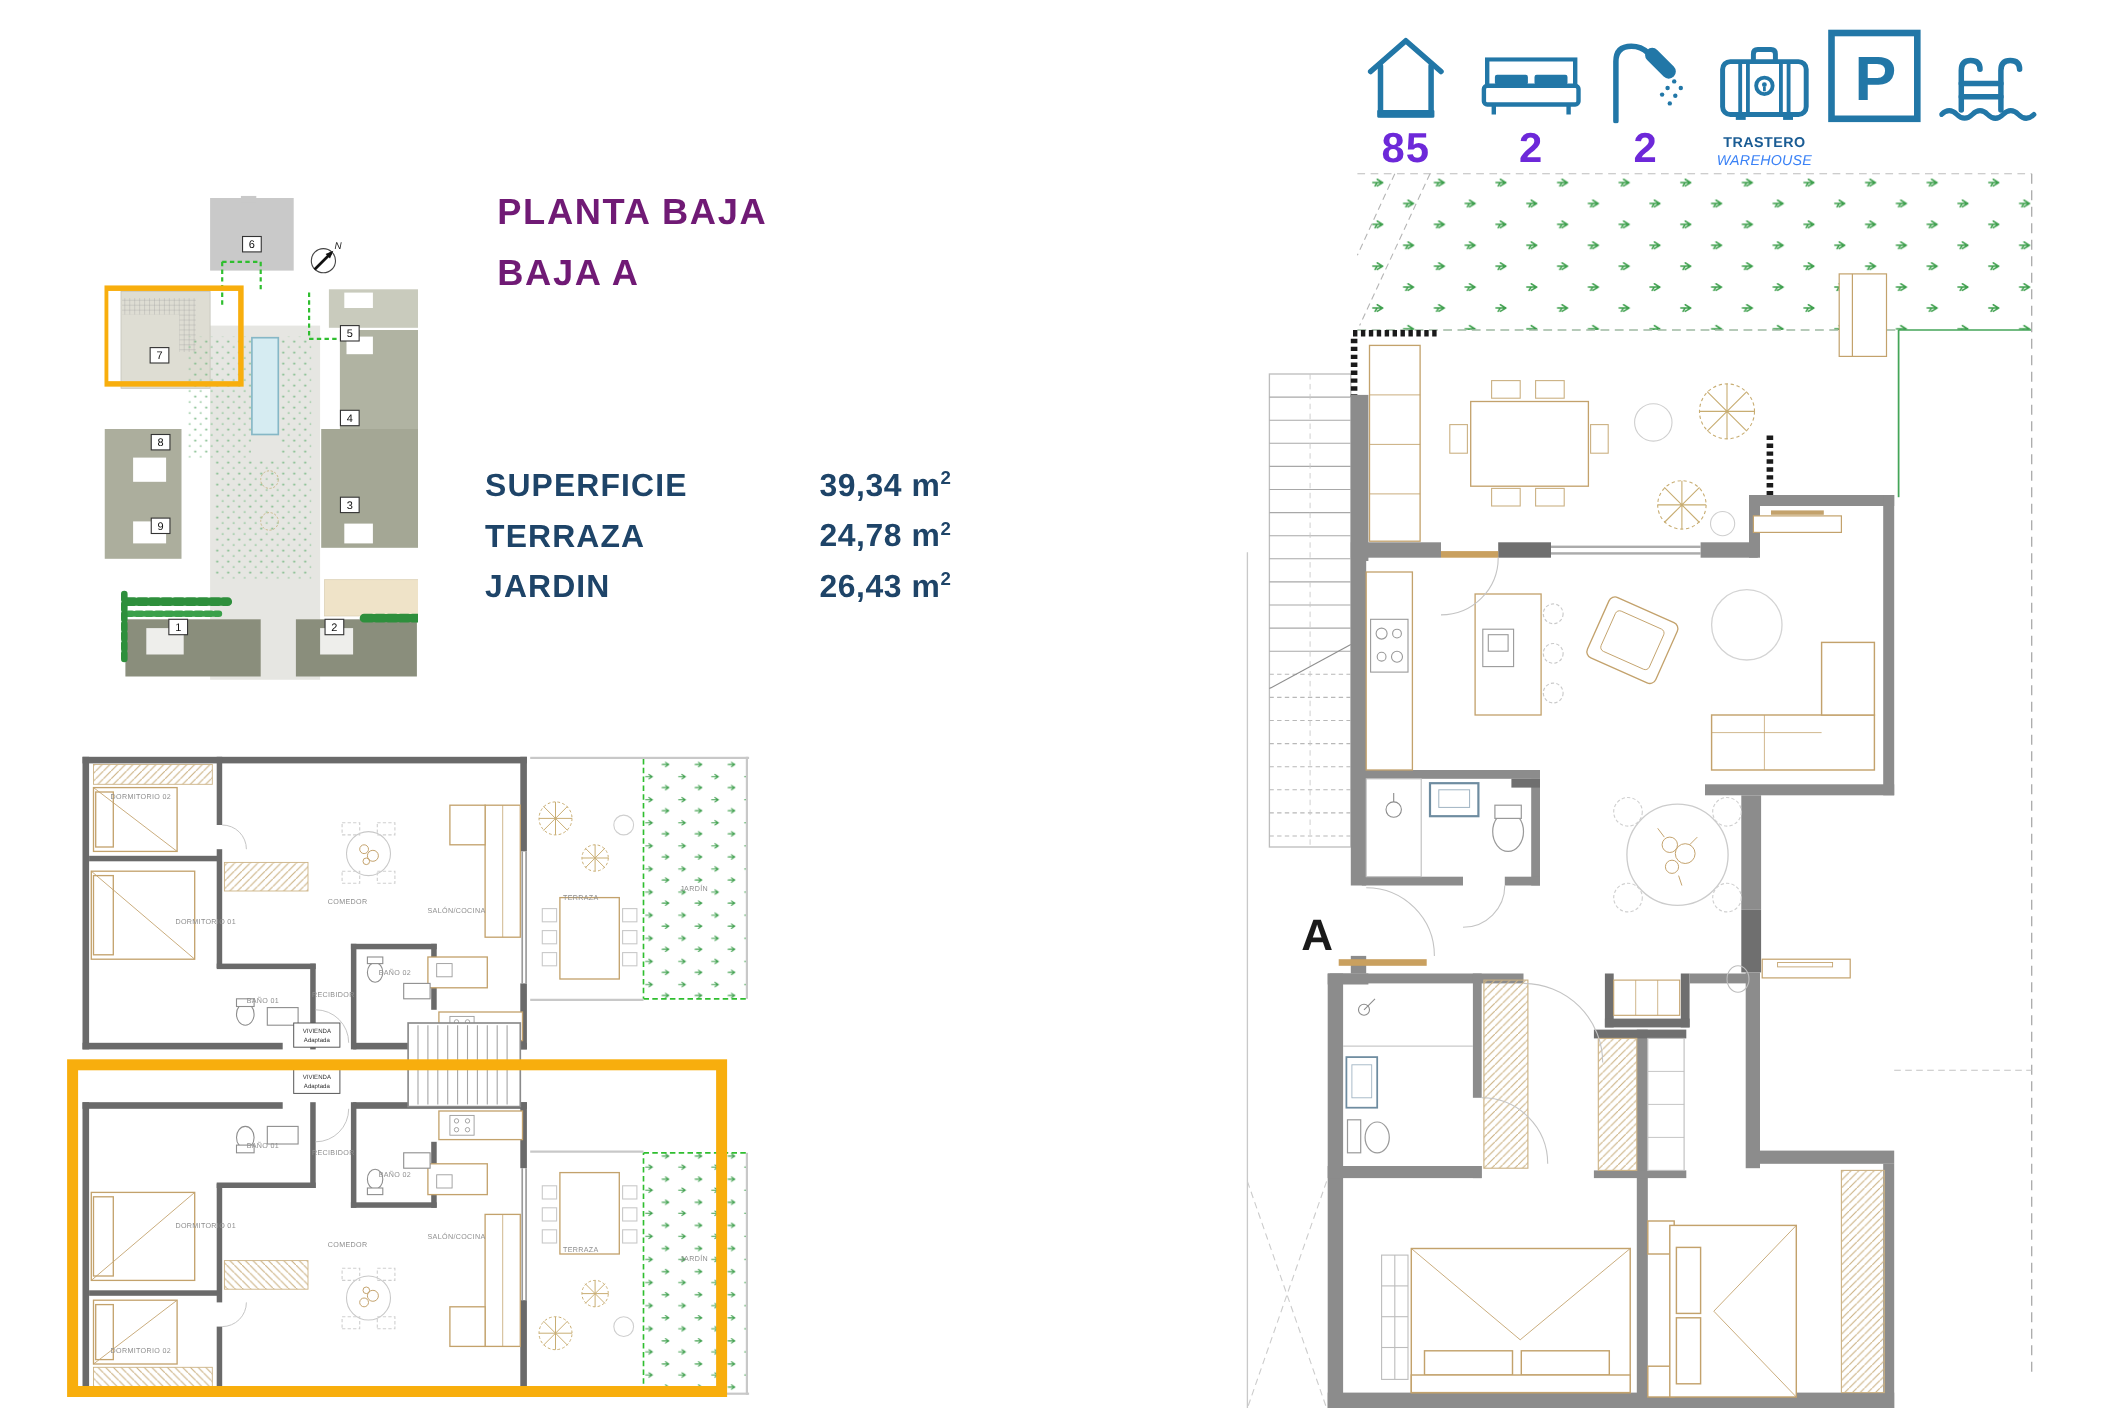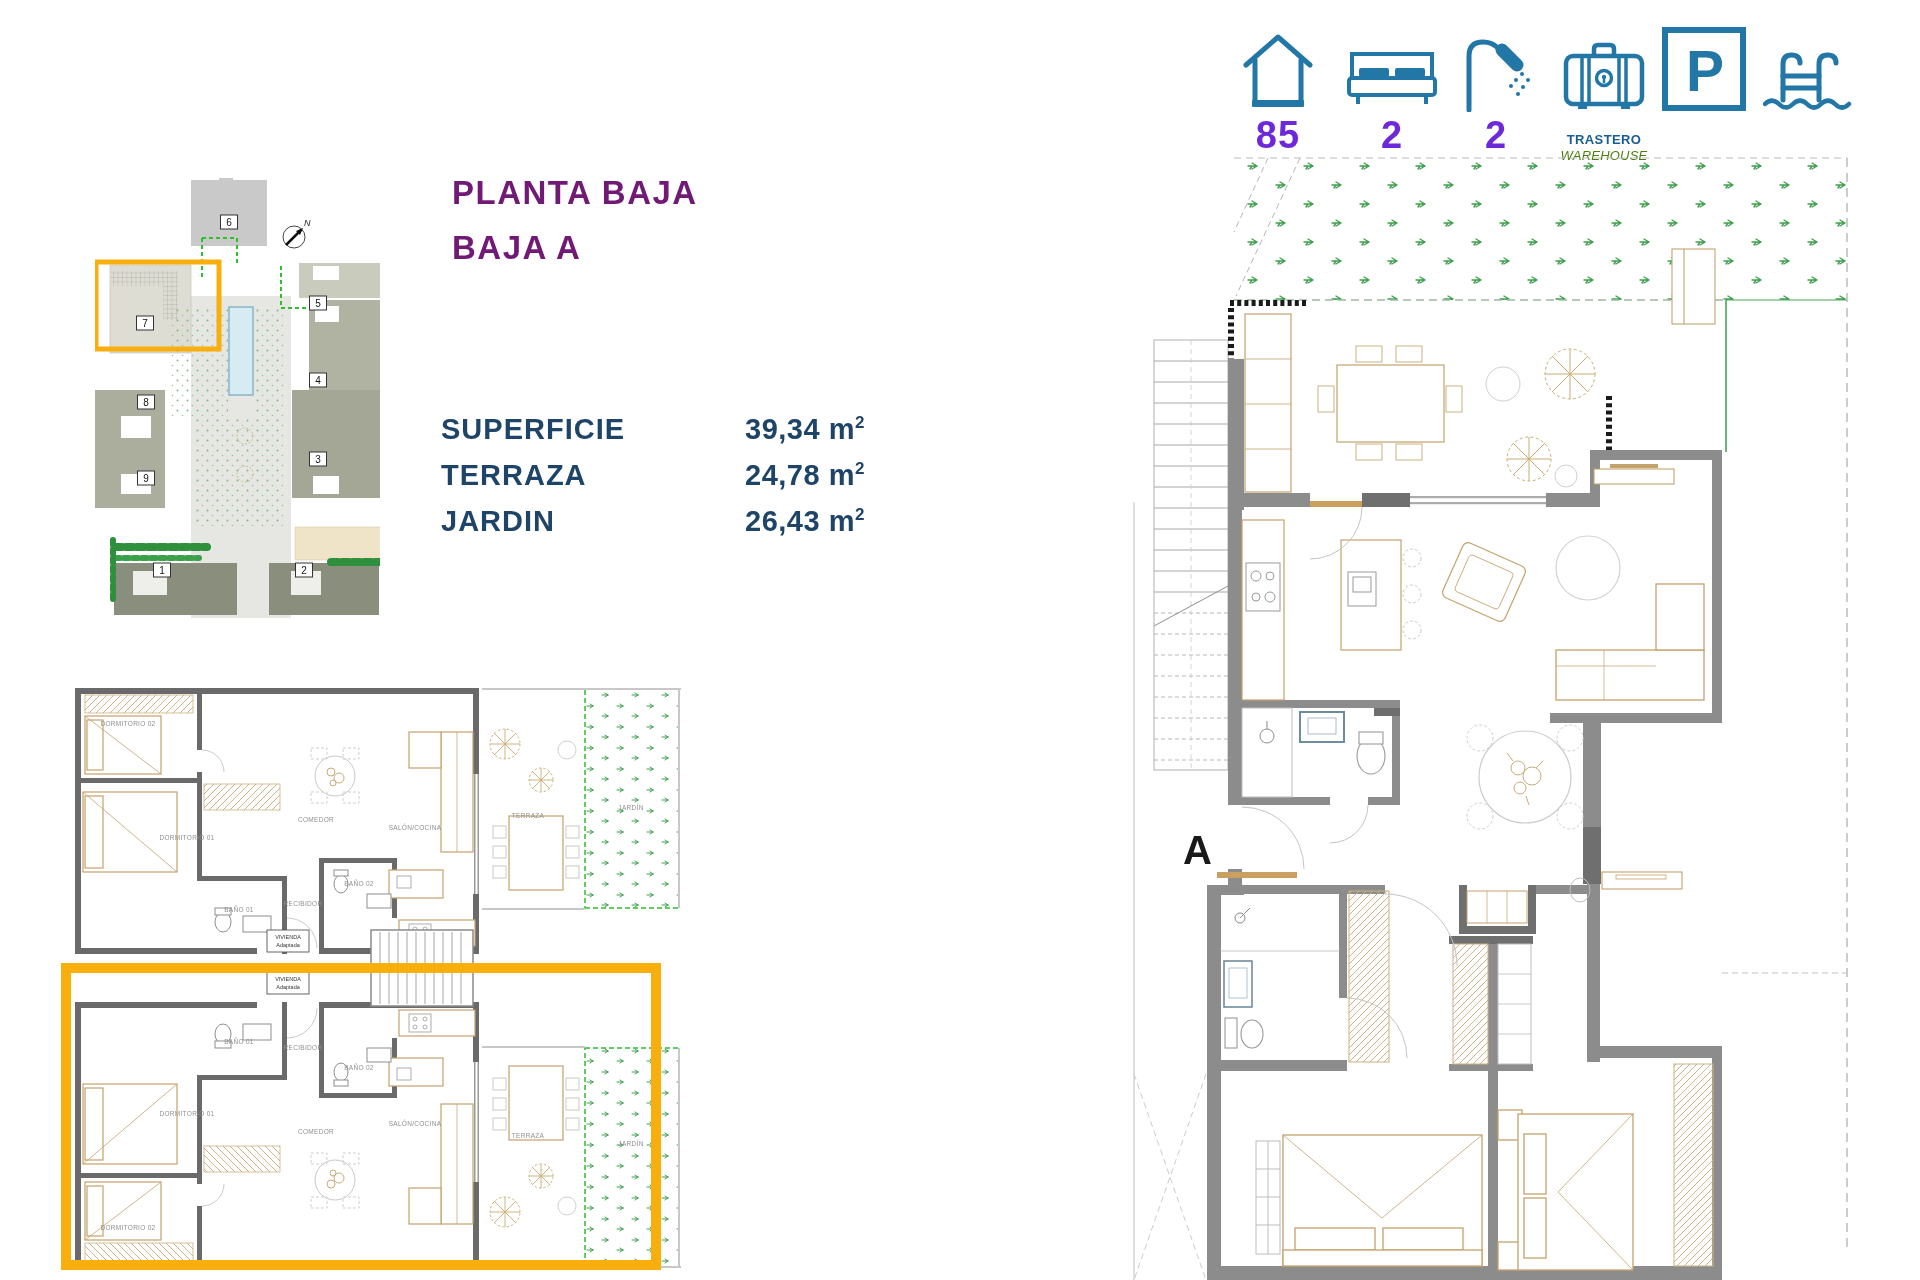--- a/index.html
+++ b/index.html
@@ -4,28 +4,28 @@
 <style>
 *{margin:0;padding:0;box-sizing:border-box}
 html,body{width:1920px;height:1280px;overflow:hidden;background:#fff;
   font-family:"Liberation Sans",sans-serif}
 .canvas{position:relative;width:1920px;height:1280px;background:#fff}
 .abs{position:absolute}
 
 .amen{position:absolute;top:28px;display:flex;flex-direction:column;align-items:center}
 .amen .ic{height:84px;display:flex;align-items:flex-end;justify-content:center}
 .amen .num{margin-top:4px;font-size:38px;font-weight:bold;color:#6d28d9;letter-spacing:1px;line-height:1}
-.amen .lab1{margin-top:20px;font-size:13px;font-weight:600;color:#1A5C94;letter-spacing:.4px;line-height:1.25}
-.amen .lab2{font-size:13px;font-style:italic;color:#4d7c0f;letter-spacing:.2px;line-height:1.25}
+.amen .lab1{margin-top:10px;font-size:13px;font-weight:600;color:#1A5C94;letter-spacing:.4px;line-height:1.25}
+.amen .lab2{font-size:13px;font-style:italic;color:#3b82f6;letter-spacing:.2px;line-height:1.25}
 
 .title{position:absolute;left:452px;top:176px;color:#701a75;font-weight:bold;
   font-size:33px;letter-spacing:1.5px;line-height:1}
 .title .t2{margin-top:22px}
 .surface{position:absolute;left:441px;top:413px;color:#1E4468}
-.srow{display:flex;height:46px;align-items:flex-start}
+.srow{display:flex;height:46px;align-items:flex-end}
 .slabel{width:304px;font-size:29px;font-weight:bold;letter-spacing:1px}
 .svalue{font-size:29px;font-weight:bold;letter-spacing:.5px}
 .svalue sup{font-size:17px}
 
 .ybox{position:absolute;left:61px;top:963px;width:600px;height:307px;
   border:10px solid #F8AE0D}
 
 text.rl{font-family:"Liberation Sans",sans-serif;font-size:6.5px;fill:#8F8F8F;
   text-anchor:middle;letter-spacing:.3px}
 text.tinybox{font-family:"Liberation Sans",sans-serif;font-size:5.5px;fill:#333;text-anchor:middle}

